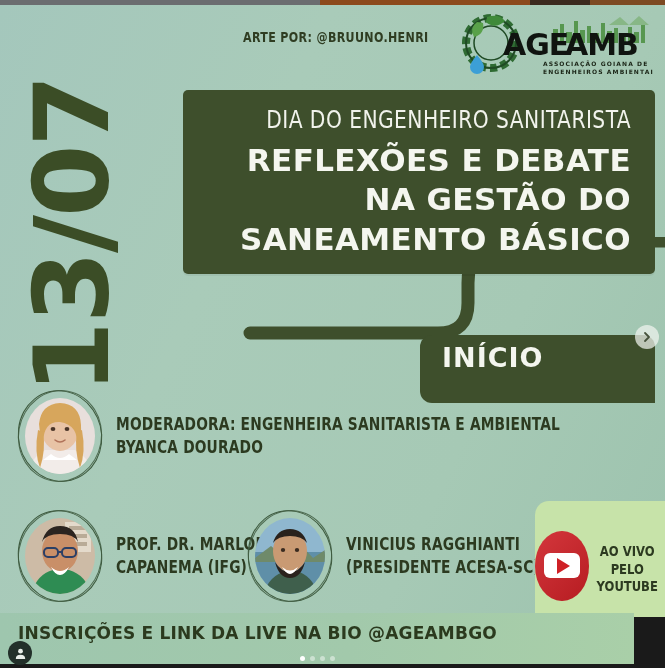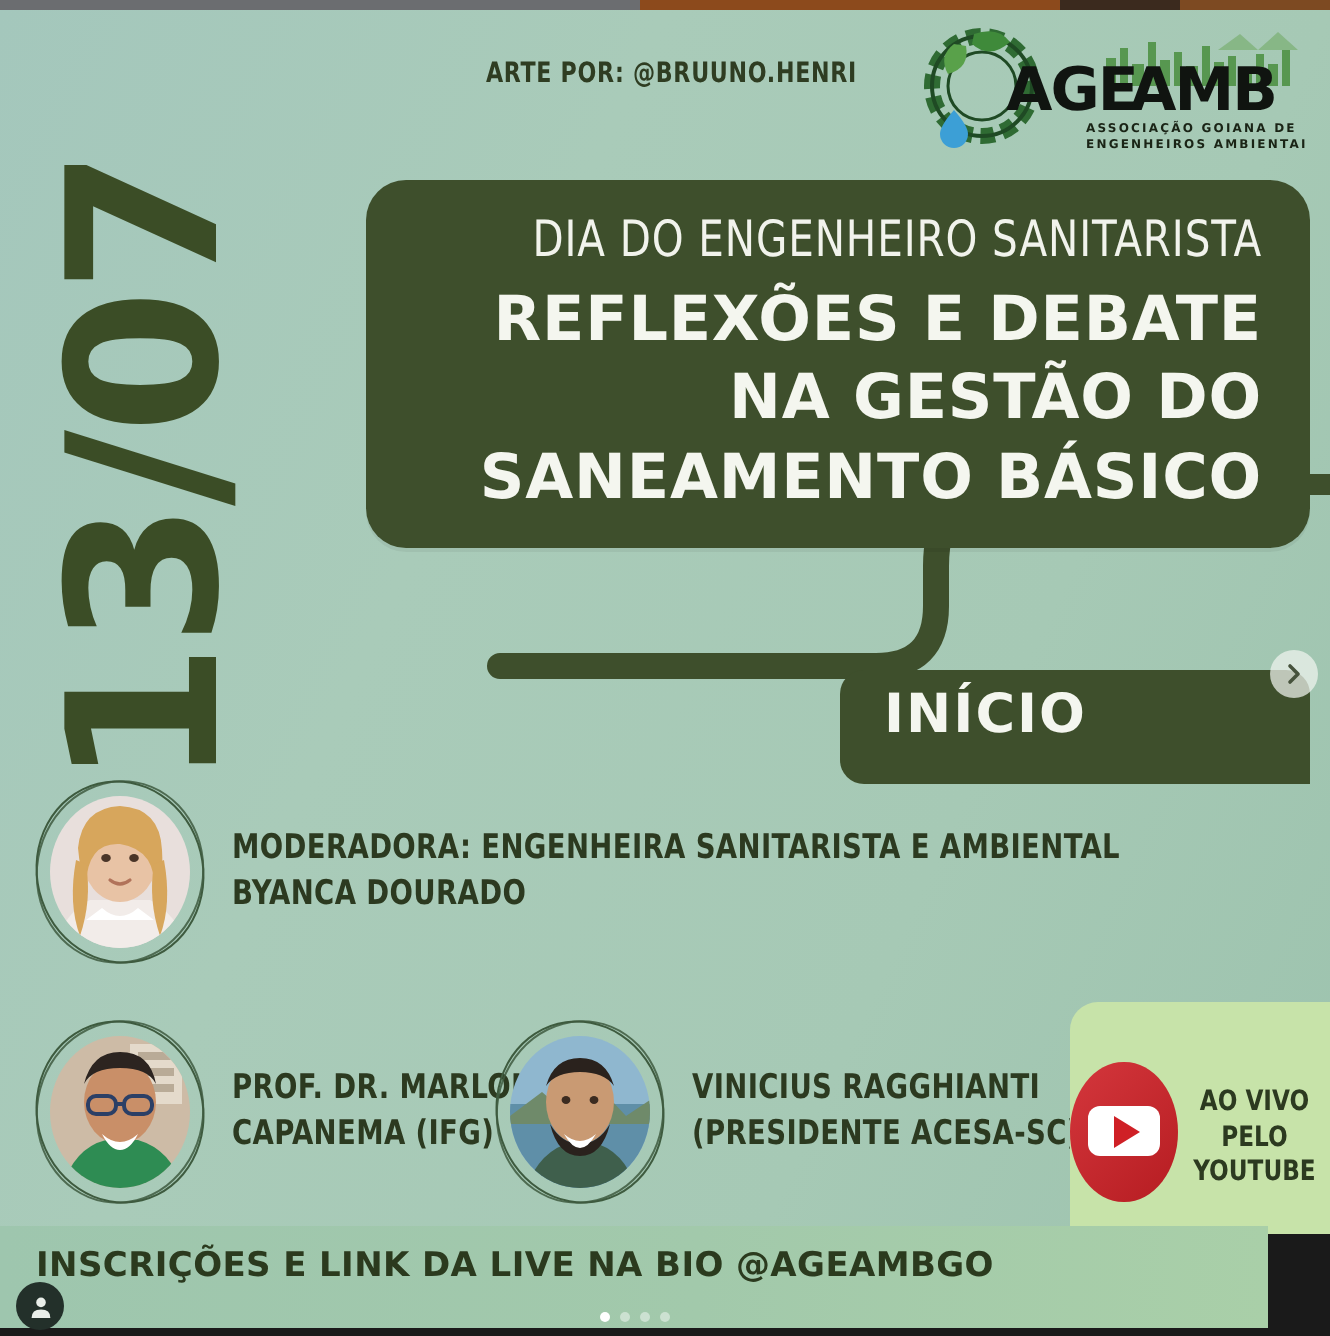--- a/index.html
+++ b/index.html
@@ -77,21 +77,21 @@
     width: 515px; height: 130px;
     pointer-events: none;
   }
   .swoosh svg { display:block; width:100%; height:100%; }
 
   
   .headline {
     position: absolute; left: 183px; top: 85px;
     width: 472px; height: 184px;
     background: #3e4f2c;
-    border-radius: 20px;
+    border-radius: 5px;
     padding: 16px 24px 12px 24px;
     text-align: right;
     box-shadow: 0 2px 0 rgba(0,0,0,.05);
   }
   .kicker {
     font-family: "DejaVu Sans Condensed", "Liberation Sans Narrow", "Liberation Sans", sans-serif;
     font-size: 25px; font-weight: 500;
     letter-spacing: .5px;
     color: #f1f3ec;
     transform: scaleX(.9);
@@ -106,21 +106,21 @@
     font-size: 31px;
     letter-spacing: .4px;
     color: #f4f6ef;
     line-height: 1.28;
     white-space: nowrap;
   }
 
   
   .inicio {
     position: absolute; left: 420px; top: 330px;
-    width: 235px; height: 57px;
+    width: 235px; height: 68px;
     background: #3e4f2c;
     border-radius: 12px 12px 0 12px;
     padding: 9px 0 2px 22px;
   }
   .inicio-label {
     font-family: "DejaVu Sans", sans-serif;
     font-weight: 700; font-size: 27px;
     letter-spacing: 1px;
     color: #f4f6ef; line-height: 1;
   }

